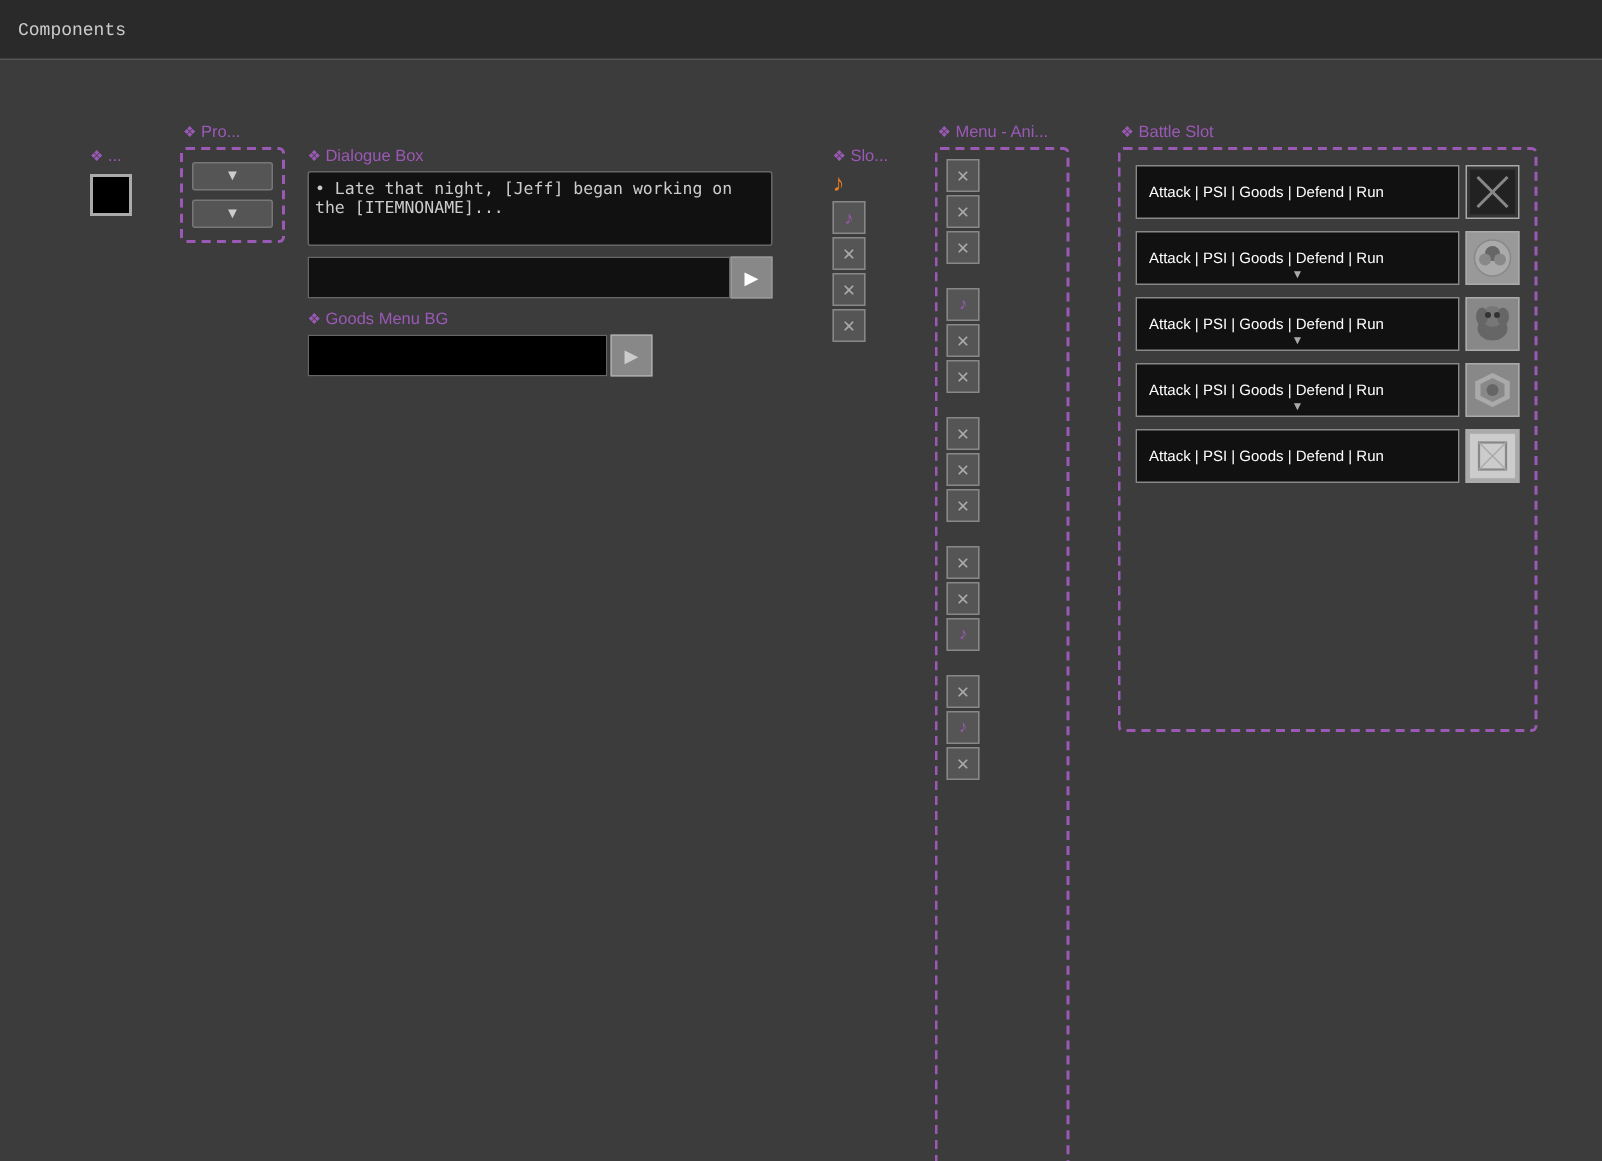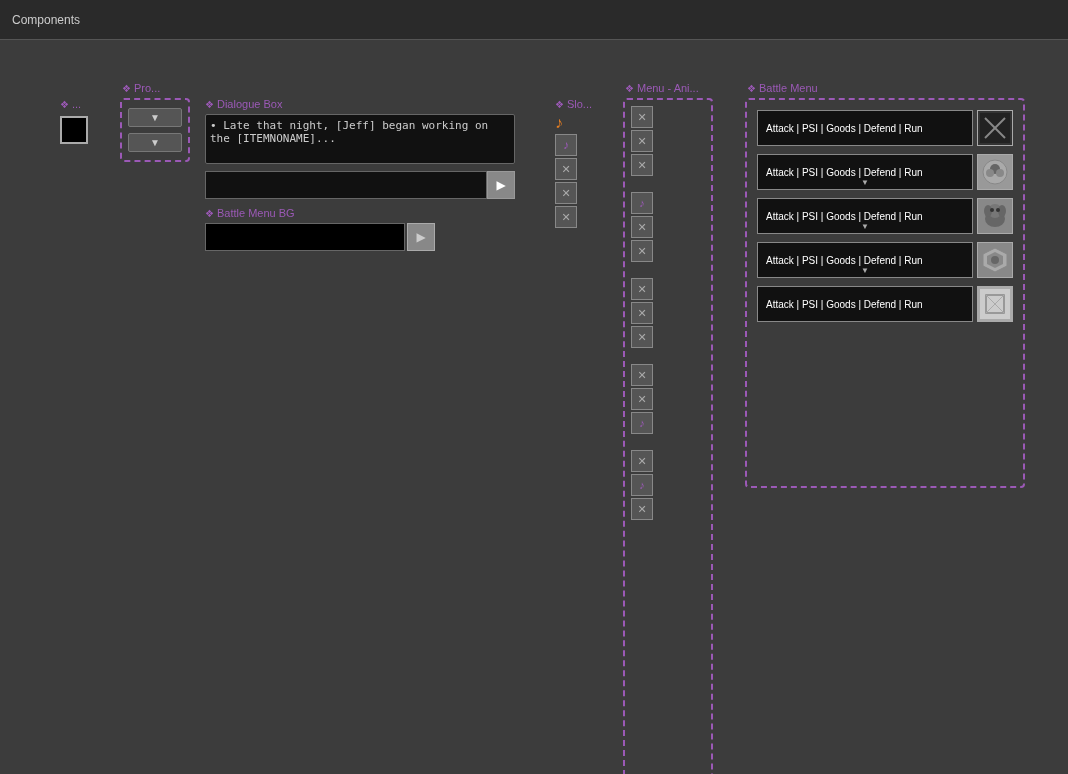--- a/index.html
+++ b/index.html
@@ -12,20 +12,21 @@
       height: 774px;
       overflow: hidden;
     }
     .top-bar {
       background: #2a2a2a;
       height: 40px;
       display: flex;
       align-items: center;
       padding: 0 12px;
       border-bottom: 1px solid #555;
+      font-family: Liberation Mono, monospace;
     }
     .top-bar-label {
       color: #ccc;
       font-size: 12px;
     }
     .main-canvas {
       background: #3c3c3c;
       width: 100%;
       height: calc(774px - 40px);
       position: relative;
@@ -345,21 +346,21 @@
       <span class="diamond-icon">❖</span>
       <span>Dialogue Box</span>
     </div>
     <textarea class="dialogue-textarea" style="">• Late that night, [Jeff] began working on the [ITEMNONAME]...</textarea>
     <div class="dialogue-input-row">
       <input class="dialogue-input" type="text" style="">
       <button class="dialogue-btn">▶</button>
     </div>
     <div class="battle-menu-bg-label">
       <span class="diamond-icon">❖</span>
-      <span>Battle Menu BG</span>
+      <span>Goods Menu BG</span>
     </div>
     
     <div style="display:flex; align-items:center; margin-top:4px; gap:2px;">
       <div style="width:200px; height:28px; background:#000; border:1px solid #666;"></div>
       <div style="width:28px; height:28px; background:#888; border:1px solid #aaa; display:flex; align-items:center; justify-content:center; cursor:pointer;">▶</div>
     </div>
   </div>
 
   <div class="panel-slot1">
     <div class="slot-title">
@@ -406,21 +407,21 @@
 
       <div class="slot-ani-icon">✕</div>
       <div class="slot-ani-icon music">♪</div>
       <div class="slot-ani-icon">✕</div>
     </div>
   </div>
 
   <div class="panel-battle-menu">
     <div class="battle-menu-title">
       <span class="diamond-icon">❖</span>
-      <span>Battle Menu</span>
+      <span>Battle Slot</span>
     </div>
 
     <div class="battle-row">
       <button class="battle-text-btn">
         <span>Attack | PSI | Goods | Defend | Run</span>
       </button>
       <div class="battle-portrait dark">
         <svg width="30" height="30" viewBox="0 0 30 30">
             <rect width="30" height="30" fill="#222"></rect>
             <line x1="5" y1="5" x2="25" y2="25" stroke="#888" stroke-width="2"></line>

